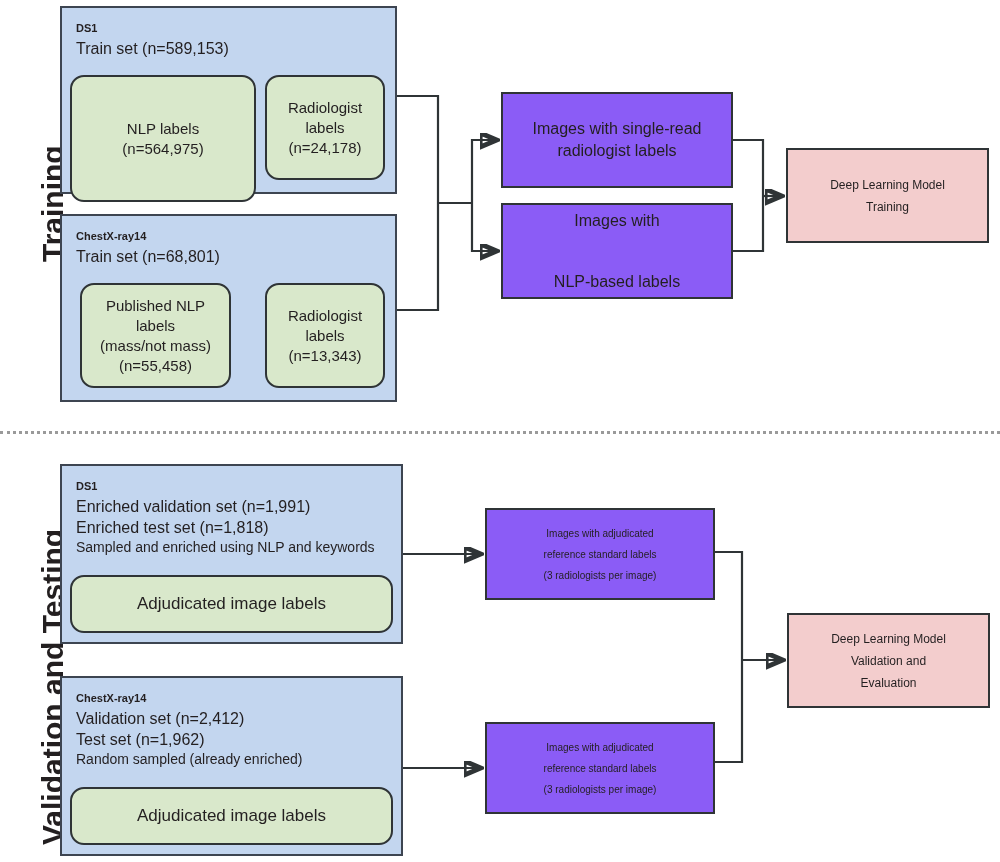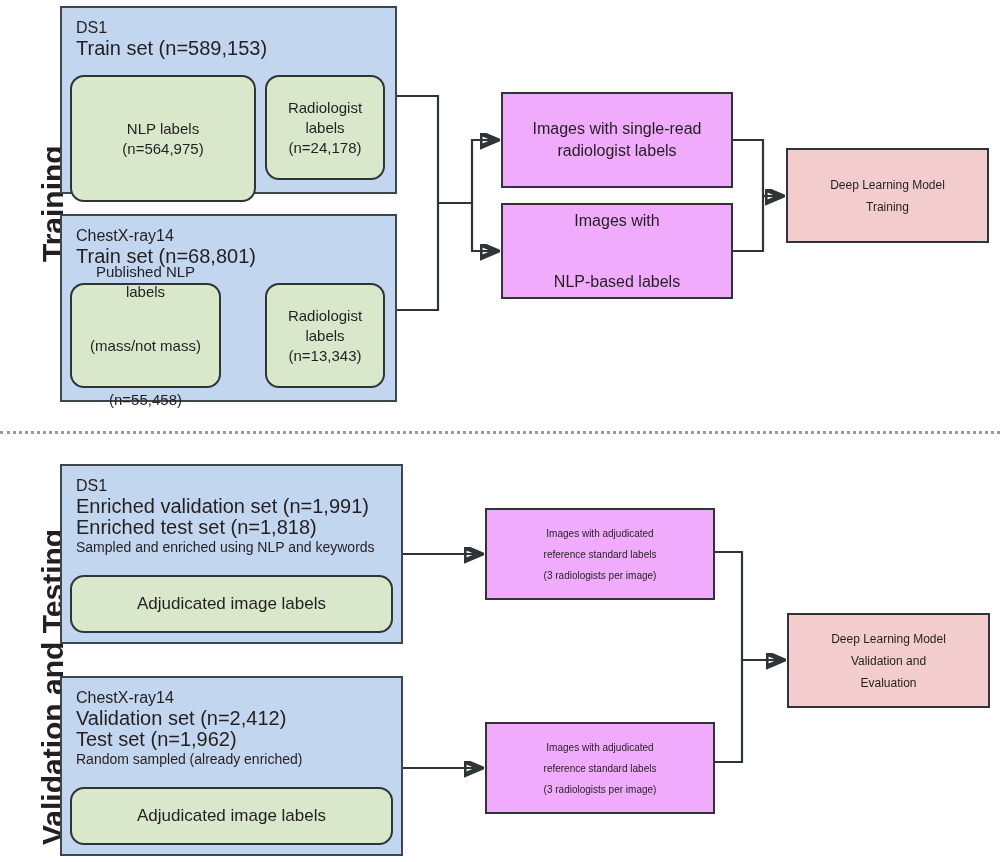--- a/index.html
+++ b/index.html
@@ -54,41 +54,41 @@
   }
   .box-green {
     background: #d9e8cb;
     border: 2px solid #2f3436;
     border-radius: 14px;
     align-items: center;
     justify-content: center;
     text-align: center;
   }
   .box-yellow {
-    background: #f0abfc;
+    background: #8b5cf6;
     border: 2px solid #2f3436;
     align-items: center;
     justify-content: center;
     text-align: center;
   }
   .box-pink {
     background: #f3cdcd;
     border: 2px solid #2f3436;
     align-items: center;
     justify-content: center;
     text-align: center;
   }
 
   .ds-title {
-    font-weight: normal;
+    font-weight: bold;
+    font-size: 11px;
+    line-height: 20px;
+  }
+  .ds-line {
     font-size: 16px;
-    line-height: 20px;
-  }
-  .ds-line {
-    font-size: 20px;
     line-height: 21px;
   }
   .ds-note {
     font-size: 14px;
     line-height: 19px;
   }
   .ds-header {
     position: absolute;
     left: 14px;
     top: 10px;
@@ -159,21 +159,21 @@
     <div class="green-text">labels</div>
     <div class="green-text">(n=24,178)</div>
   </div>
 
   <div class="box box-blue" style="left:60px; top:214px; width:337px; height:188px;">
     <div class="ds-header">
       <div class="ds-title">ChestX-ray14</div>
       <div class="ds-line">Train set (n=68,801)</div>
     </div>
   </div>
-  <div class="box box-green" style="left:70px; top:283px; width:151px; height:105px;gap:34px;">
+  <div class="box box-green" style="left:80px; top:283px; width:151px; height:105px;">
     <div class="green-text">Published NLP labels</div>
     <div class="green-text">(mass/not mass)</div>
     <div class="green-text">(n=55,458)</div>
   </div>
   <div class="box box-green" style="left:265px; top:283px; width:120px; height:105px;">
     <div class="green-text">Radiologist</div>
     <div class="green-text">labels</div>
     <div class="green-text">(n=13,343)</div>
   </div>
 

